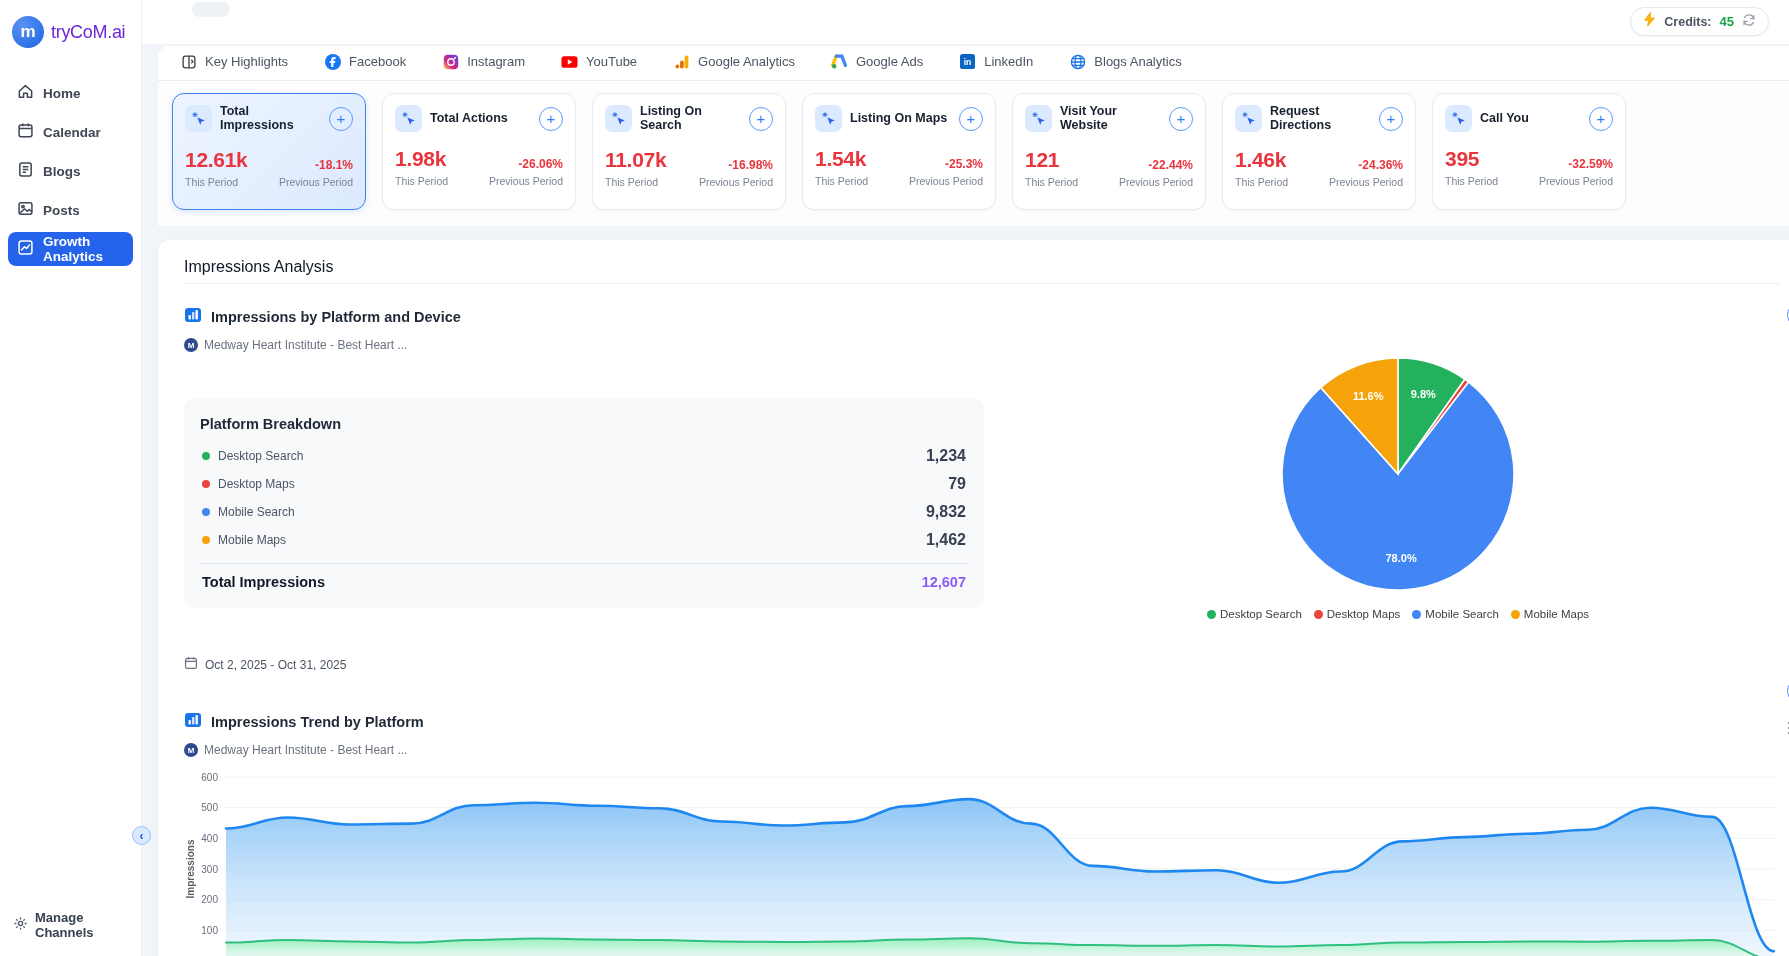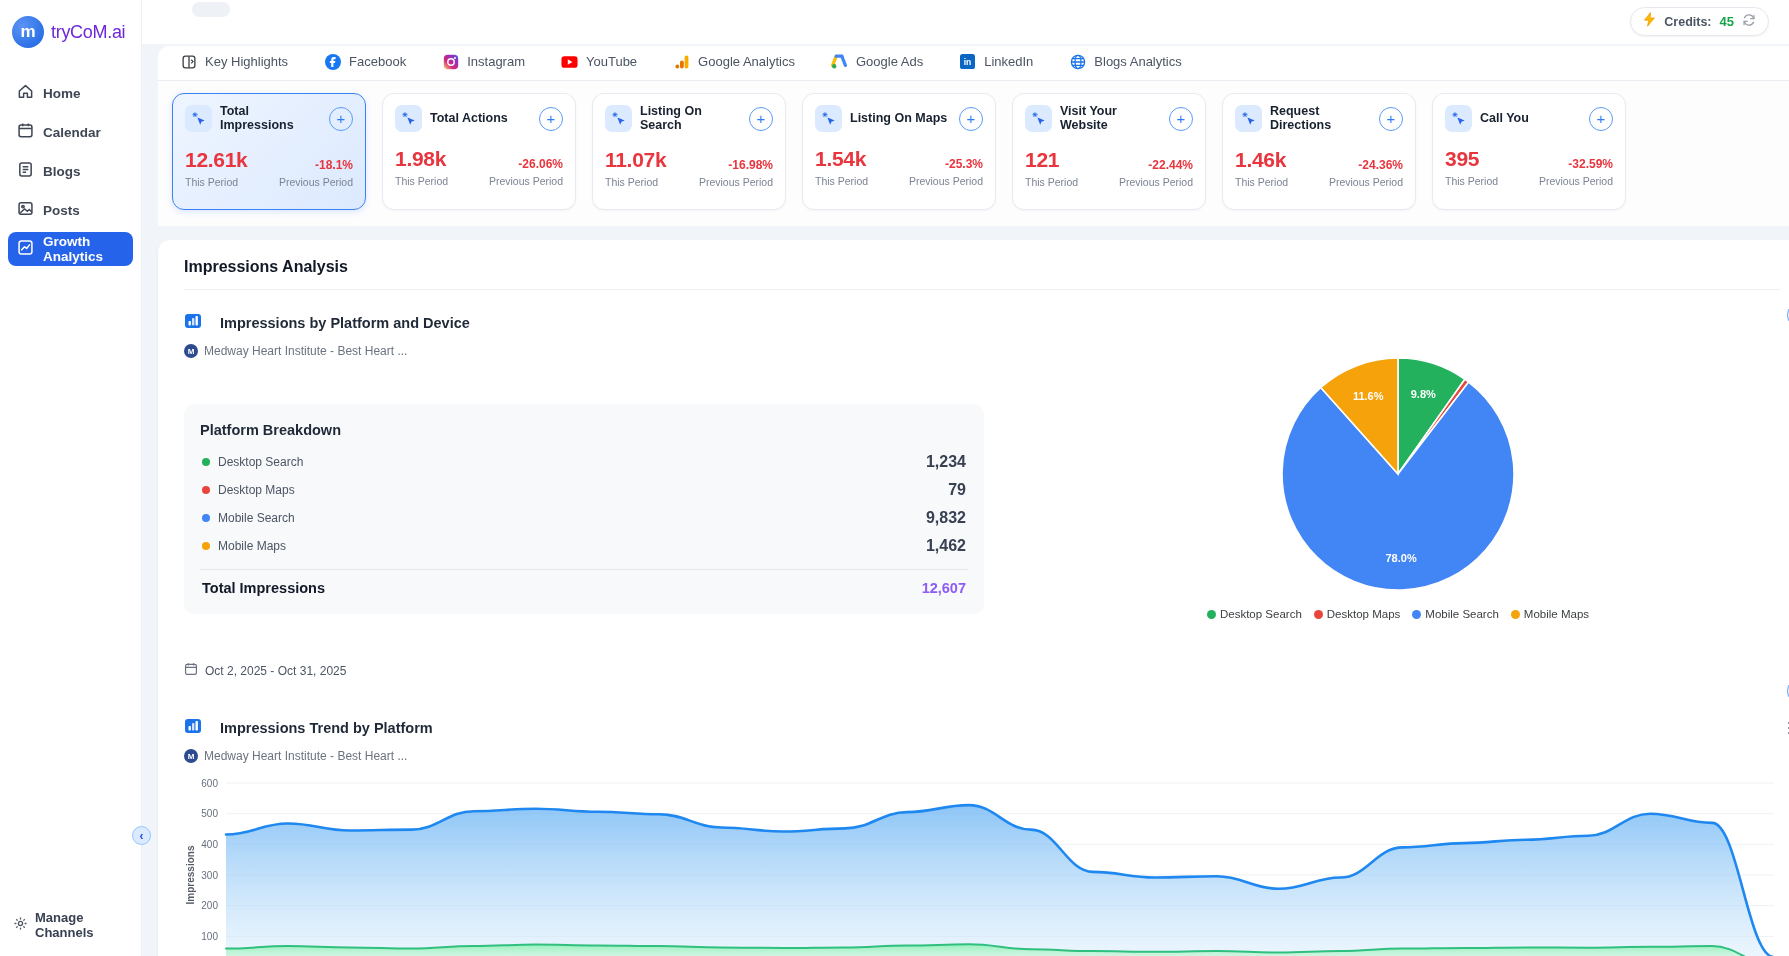--- a/index.html
+++ b/index.html
@@ -42,22 +42,22 @@
   .c-ic { width:27px; height:27px; border-radius:7px; background:#dbeafe; display:flex; align-items:center; justify-content:center; flex:none; }
   .c-title { flex:1; font-size:12.5px; font-weight:bold; color:#18212f; line-height:1.1; }
   .c-plus { width:24px; height:24px; border-radius:50%; border:1.4px solid #5b9bf8; color:#2f7df6; font-size:15px; display:flex; align-items:center; justify-content:center; flex:none; cursor:pointer; background:transparent; line-height:1; }
   .c-body { margin-top:15px; display:flex; justify-content:space-between; align-items:flex-end; }
   .c-value { font-size:21px; font-weight:800; color:#e8353e; letter-spacing:-0.3px; }
   .c-sub { font-size:10.5px; color:#7b8494; margin-top:4px; }
   .c-change { font-size:12px; font-weight:bold; color:#e8353e; text-align:right; }
 
   
   .analysis { position:absolute; left:16px; top:196px; width:1648px; height:740px; background:#fff; border-radius:12px; box-shadow:0 1px 3px rgba(16,24,40,.06); padding:18px 26px 0; }
-  .an-title { font-size:16px; font-weight:bold; color:#111827; padding-bottom:13px; border-bottom:1px solid #edeff3; }
-  .sec-head { display:flex; align-items:center; gap:18px; margin-top:22px; }
+  .an-title { font-size:16px; font-weight:normal; color:#111827; padding-bottom:7px; border-bottom:1px solid #edeff3; }
+  .sec-head { display:flex; align-items:center; gap:9px; margin-top:22px; }
   .sec-title { font-size:14.5px; font-weight:bold; color:#1f2937; }
   .sec-sub { display:flex; align-items:center; gap:6px; margin-top:10px; }
   .sub-avatar { width:14px; height:14px; border-radius:50%; background:#2f4b8f; color:#fff; font-size:8px; font-weight:bold; display:flex; align-items:center; justify-content:center; flex:none; }
   .sub-text { font-size:12px; color:#6b7280; }
 
   .breakdown { margin-top:46px; width:800px; background:#f8f9fb; border-radius:10px; padding:18px 16px 16px; }
   .bd-title { font-size:14.5px; font-weight:bold; color:#1f2937; margin-bottom:10px; }
   .bd-row { display:flex; align-items:center; padding:5px 2px; }
   .bd-dot { width:8px; height:8px; border-radius:50%; margin-right:8px; flex:none; }
   .bd-label { font-size:12px; color:#4b5563; flex:1; }

